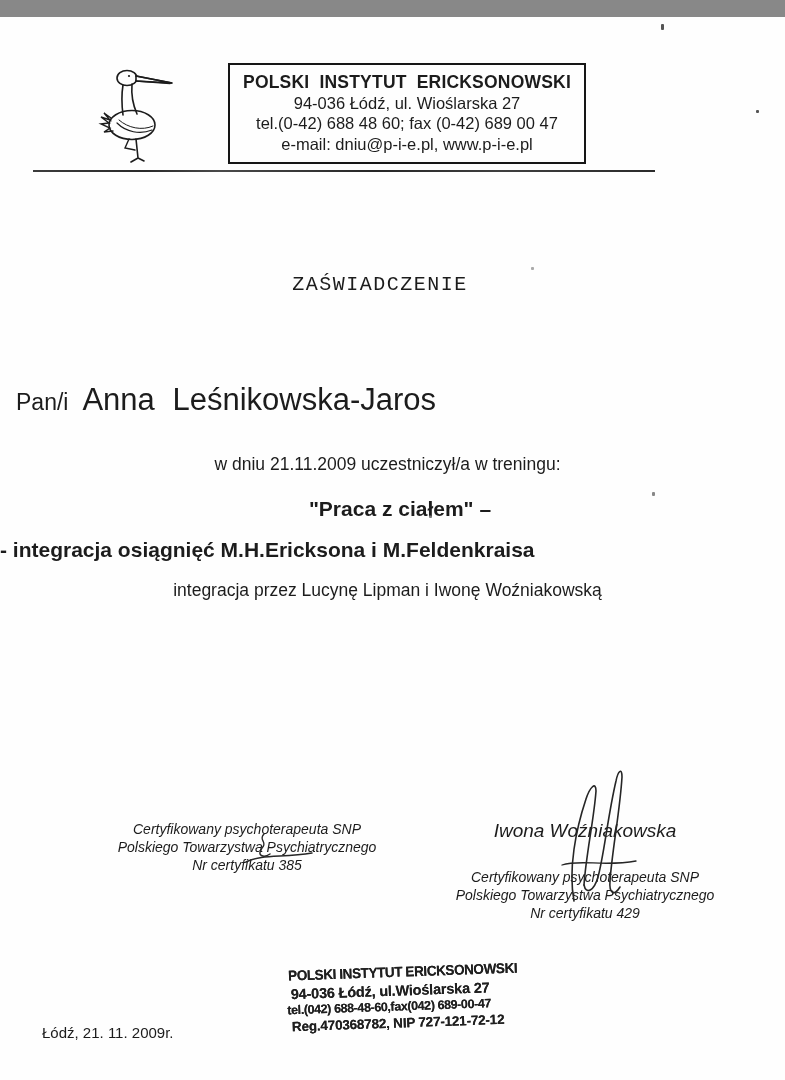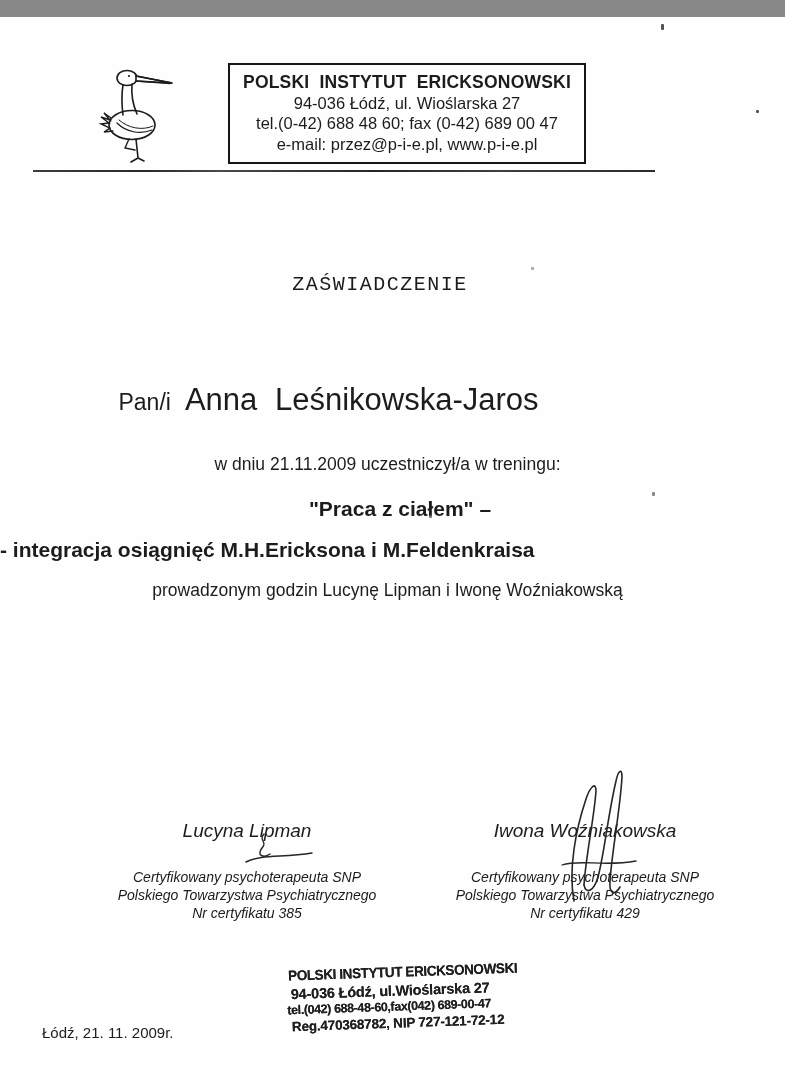--- a/index.html
+++ b/index.html
@@ -23,21 +23,21 @@
   }
   .header-org{font-size:17.5px;font-weight:bold;word-spacing:5px;letter-spacing:.2px;}
   .header-line{font-size:16.5px;}
   .stork{left:84px;top:46px;}
   .hr-line{
     left:33px;top:153px;width:622px;height:2px;
     background:linear-gradient(90deg,#3c3c3c 0%,#2a2a2a 18%,#4a4a4a 30%,#262626 55%,#3f3f3f 75%,#2b2b2b 100%);
   }
   
   .doc-title{left:0;top:256px;width:760px;text-align:center;font-size:20px;letter-spacing:1.5px;font-family:Liberation Mono, monospace;}
-  .recipient-line{left:0;top:365px;width:657px;text-align:center;white-space:nowrap;}
+  .recipient-line{left:16px;top:365px;width:657px;text-align:left;white-space:nowrap;}
   .salutation{font-size:23px;}
   .recipient-name{font-size:31px;word-spacing:9px;margin-left:14px;}
   .intro-line{left:0;top:437px;width:775px;text-align:center;font-size:17.5px;}
   .title-bold1{left:0;top:480px;width:800px;text-align:center;font-size:21px;font-weight:bold;}
   .title-bold2{left:0;top:521px;width:775px;text-align:left;font-size:21px;font-weight:bold;}
   .conducted{left:0;top:563px;width:775px;text-align:center;font-size:17.5px;}
   .duration{left:0;top:599px;width:775px;text-align:center;font-size:16.5px;}
   
   .sig-col{width:330px;text-align:center;font-style:italic;}
   .sig-left{left:82px;top:803px;}
@@ -88,38 +88,37 @@
     <path d="M33 60 C42 69 56 72 68 67" stroke-width="1.2"></path>
     <path d="M35 57 C44 65 58 68 69 63" stroke-width="1.0"></path>
     <path d="M52 76 L54 95 M54 95 l-7 4 M54 95 l6 3"></path>
     <path d="M45 76 L41 85 L51 87" stroke-width="1.4"></path>
   </svg>
 
   <div class="abs header-box">
     <div class="header-org">POLSKI INSTYTUT ERICKSONOWSKI</div>
     <div class="header-line">94-036 Łódź,   ul. Wioślarska 27</div>
     <div class="header-line">tel.(0-42) 688 48 60; fax (0-42) 689 00 47</div>
-    <div class="header-line">e-mail: przez@p-i-e.pl,  www.p-i-e.pl</div>
+    <div class="header-line">e-mail: dniu@p-i-e.pl,  www.p-i-e.pl</div>
   </div>
 
   <div class="abs hr-line"></div>
 
   <div class="abs doc-title">ZAŚWIADCZENIE</div>
 
   <div class="abs recipient-line">
     <span class="salutation">Pan/i</span><span class="recipient-name">Anna Leśnikowska-Jaros</span>
   </div>
 
   <div class="abs intro-line">w dniu 21.11.2009 uczestniczył/a w treningu:</div>
   <div class="abs title-bold1">"Praca z ciałem" –</div>
   <div class="abs title-bold2">- integracja osiągnięć M.H.Ericksona i M.Feldenkraisa</div>
-  <div class="abs conducted">prowadzonym godzin Lucynę Lipman i Iwonę Woźniakowską</div>
+  <div class="abs conducted">integracja przez Lucynę Lipman i Iwonę Woźniakowską</div>
 
   <div class="abs sig-col sig-left">
-    <div class="sig-name">Lucyna Lipman</div>
     <div class="sig-cert">Certyfikowany psychoterapeuta SNP</div>
     <div class="sig-cert">Polskiego Towarzystwa Psychiatrycznego</div>
     <div class="sig-cert">Nr certyfikatu 385</div>
   </div>
 
   <div class="abs sig-col sig-right">
     <div class="sig-name">Iwona Woźniakowska</div>
     <div class="sig-cert">Certyfikowany psychoterapeuta SNP</div>
     <div class="sig-cert">Polskiego Towarzystwa Psychiatrycznego</div>
     <div class="sig-cert">Nr certyfikatu 429</div>

